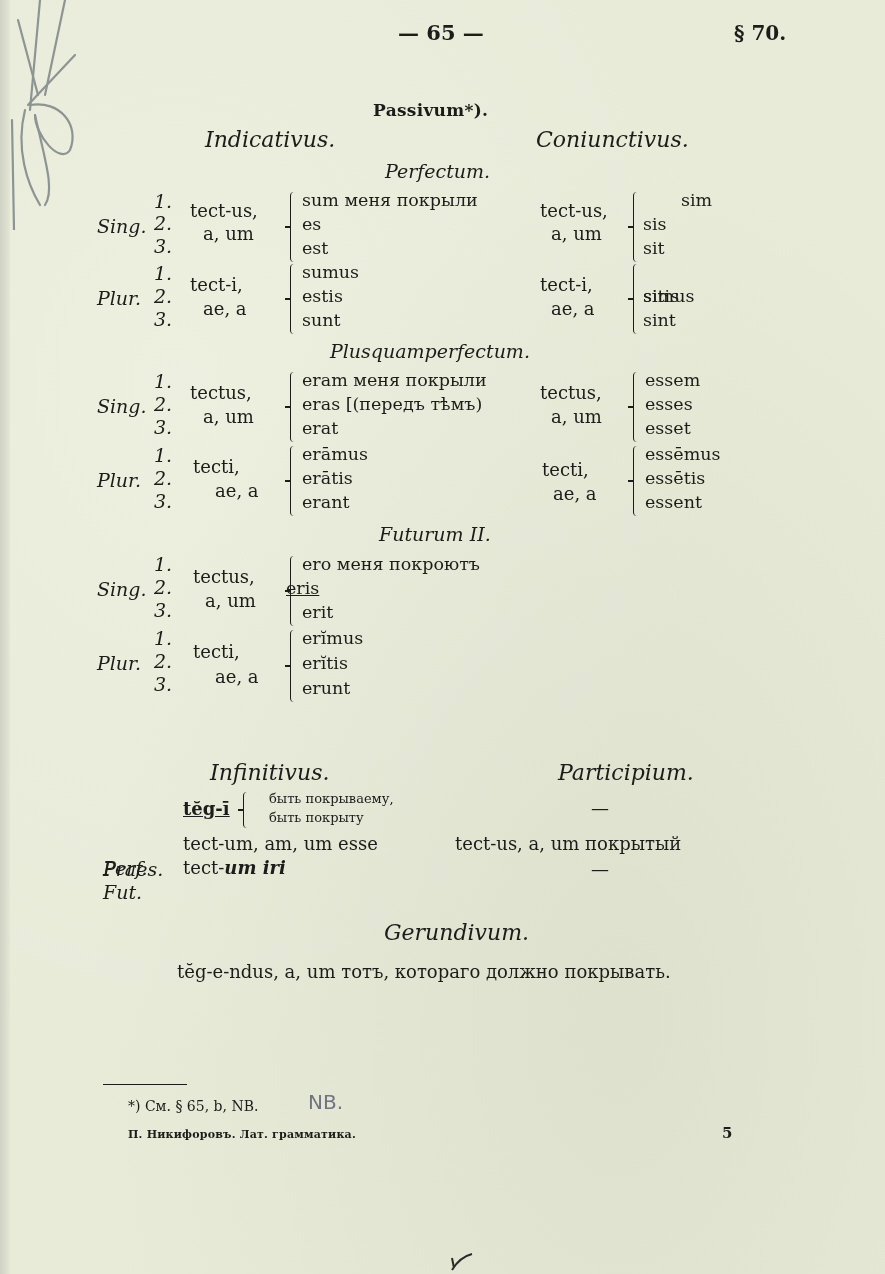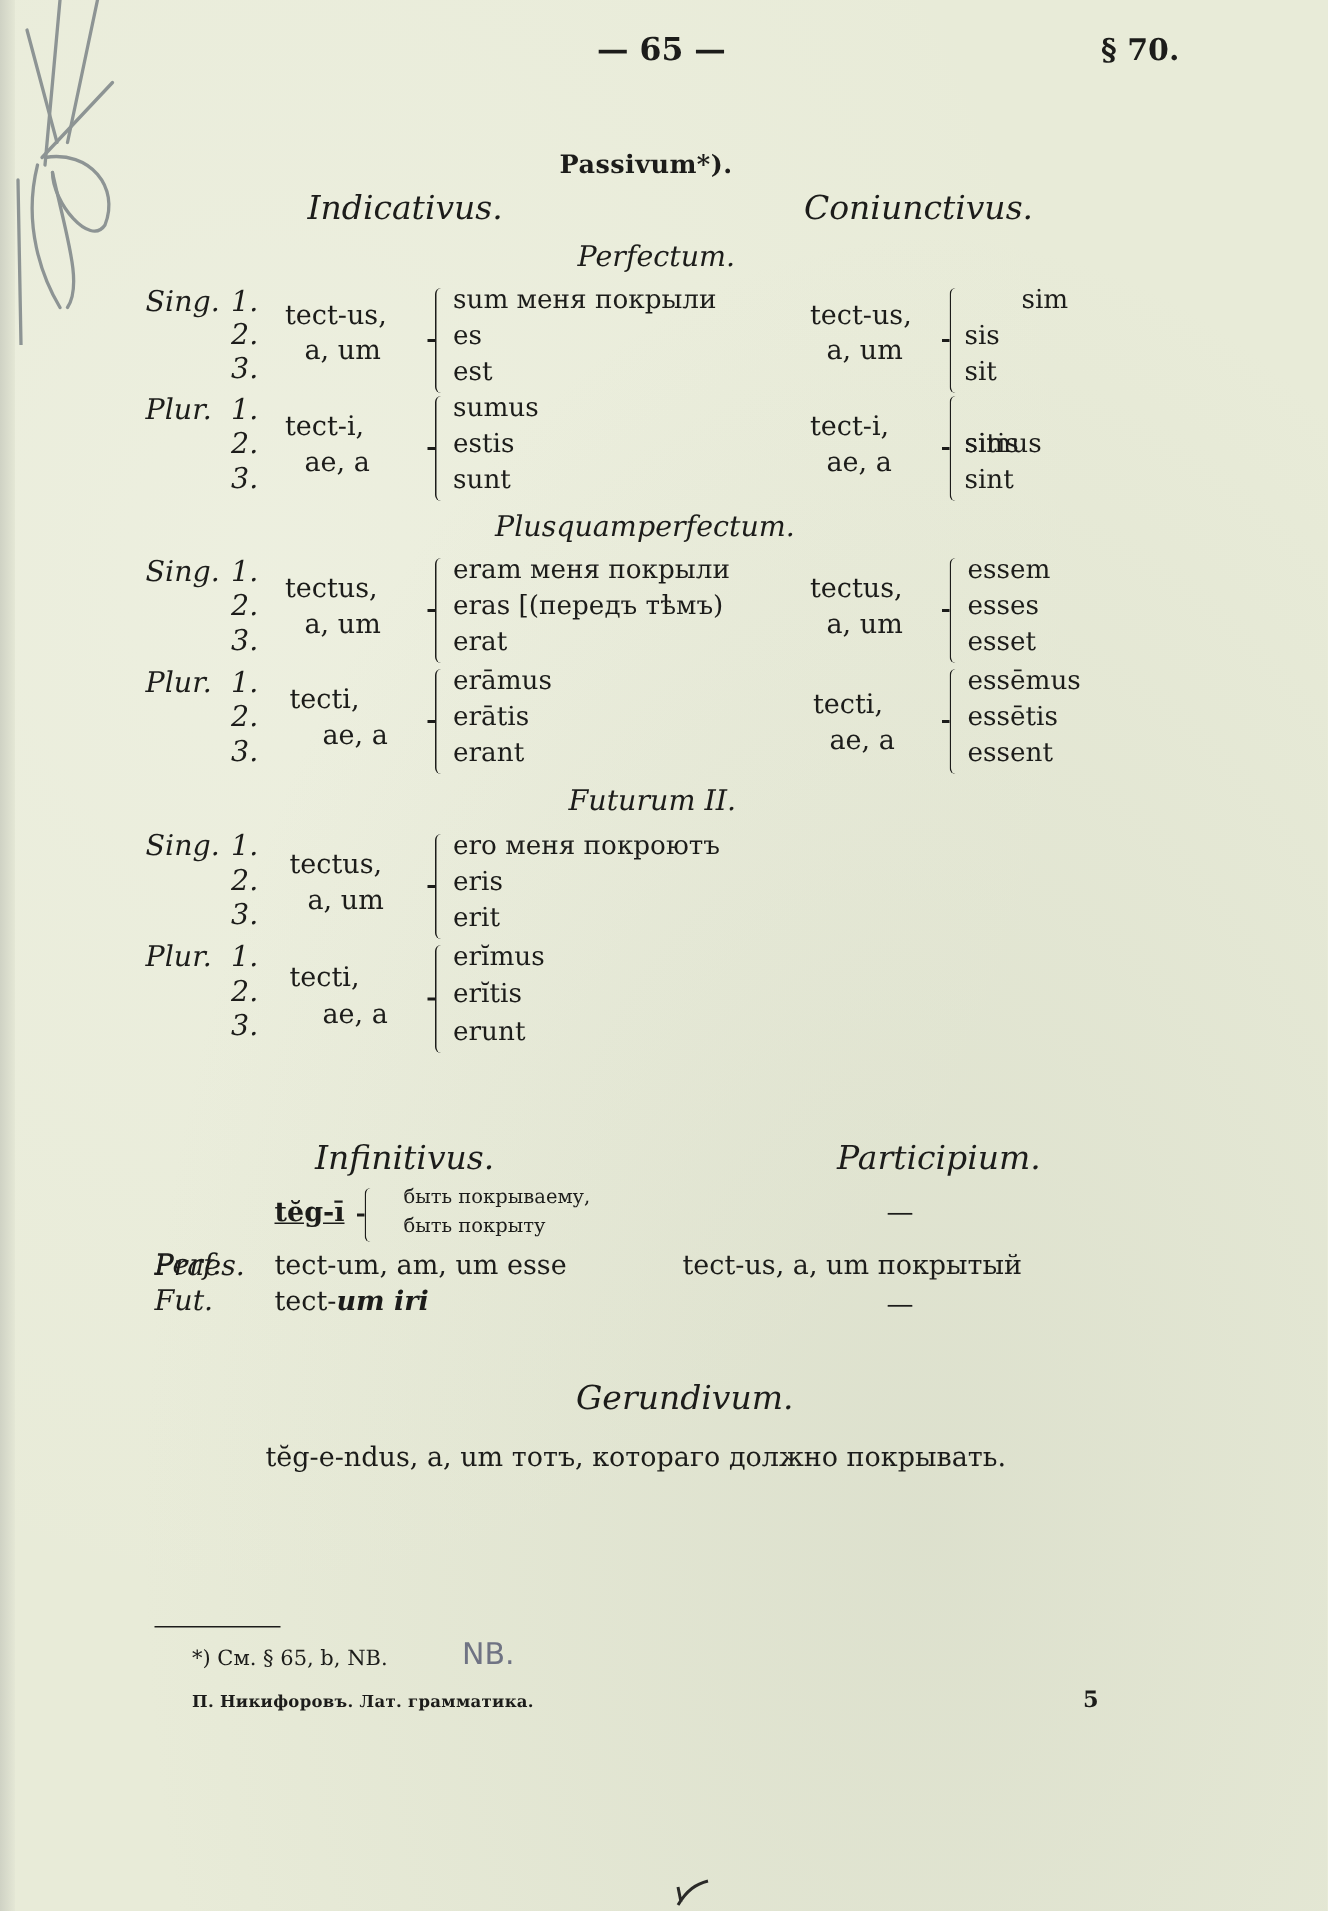--- a/index.html
+++ b/index.html
@@ -22,21 +22,21 @@
   }
   .binding-thread { position:absolute; left:0; top:0; width:110px; height:230px; }
   .abs { position:absolute; white-space:nowrap; }
   .bold { font-weight:bold; }
   .ital { font-style:italic; font-family:"DejaVu Serif", serif; }
   .header-num { font-size:21px; font-weight:bold; }
   .sec { font-size:20px; font-weight:bold; }
   .title { font-size:17px; font-weight:bold; letter-spacing:0.3px; }
   .mood { font-size:22px; font-style:italic; }
   .tense { font-size:19px; font-style:italic; }
-  .lbl { font-size:19px; font-style:italic; }
+  .lbl { font-size:19px; font-style:italic;margin-top:25px; }
   .num { font-size:19px; font-style:italic; }
   .stem { font-size:18px; line-height:23px; }
   .form { font-size:17.5px; line-height:24px; }
   .brace {
     position:absolute; width:8px;
     border-left:1.6px solid #1c1c1a;
     border-radius:4px 0 0 4px;
   }
   .brace::after {
     content:""; position:absolute; left:-6px; top:50%; width:5px; height:2px;
@@ -160,21 +160,21 @@
 
 <div>
   <div class="abs lbl" style="left:97px;top:553px;">Sing.</div>
   <div class="abs num" style="left:154px;top:553px;">1.</div>
   <div class="abs num" style="left:154px;top:576px;">2.</div>
   <div class="abs num" style="left:154px;top:599px;">3.</div>
   <div class="abs stem" style="left:193px;top:565px;">tectus,</div>
   <div class="abs stem" style="left:205px;top:589px;">a, um</div>
   <div class="brace" style="left:290px;top:556px;height:70px;"></div>
   <div class="abs form" style="left:302px;top:552px;">ero меня покроютъ</div>
-  <div class="abs form" style="left:302px;top:576px;">eris</div>
+  <div class="abs form" style="left:286px;top:576px;text-decoration:underline;">eris</div>
   <div class="abs form" style="left:302px;top:600px;">erit</div>
 
   <div class="abs lbl" style="left:97px;top:627px;">Plur.</div>
   <div class="abs num" style="left:154px;top:627px;">1.</div>
   <div class="abs num" style="left:154px;top:650px;">2.</div>
   <div class="abs num" style="left:154px;top:673px;">3.</div>
   <div class="abs stem" style="left:193px;top:640px;">tecti,</div>
   <div class="abs stem" style="left:215px;top:665px;">ae, a</div>
   <div class="brace" style="left:290px;top:630px;height:72px;"></div>
   <div class="abs form" style="left:302px;top:626px;">erĭmus</div>

